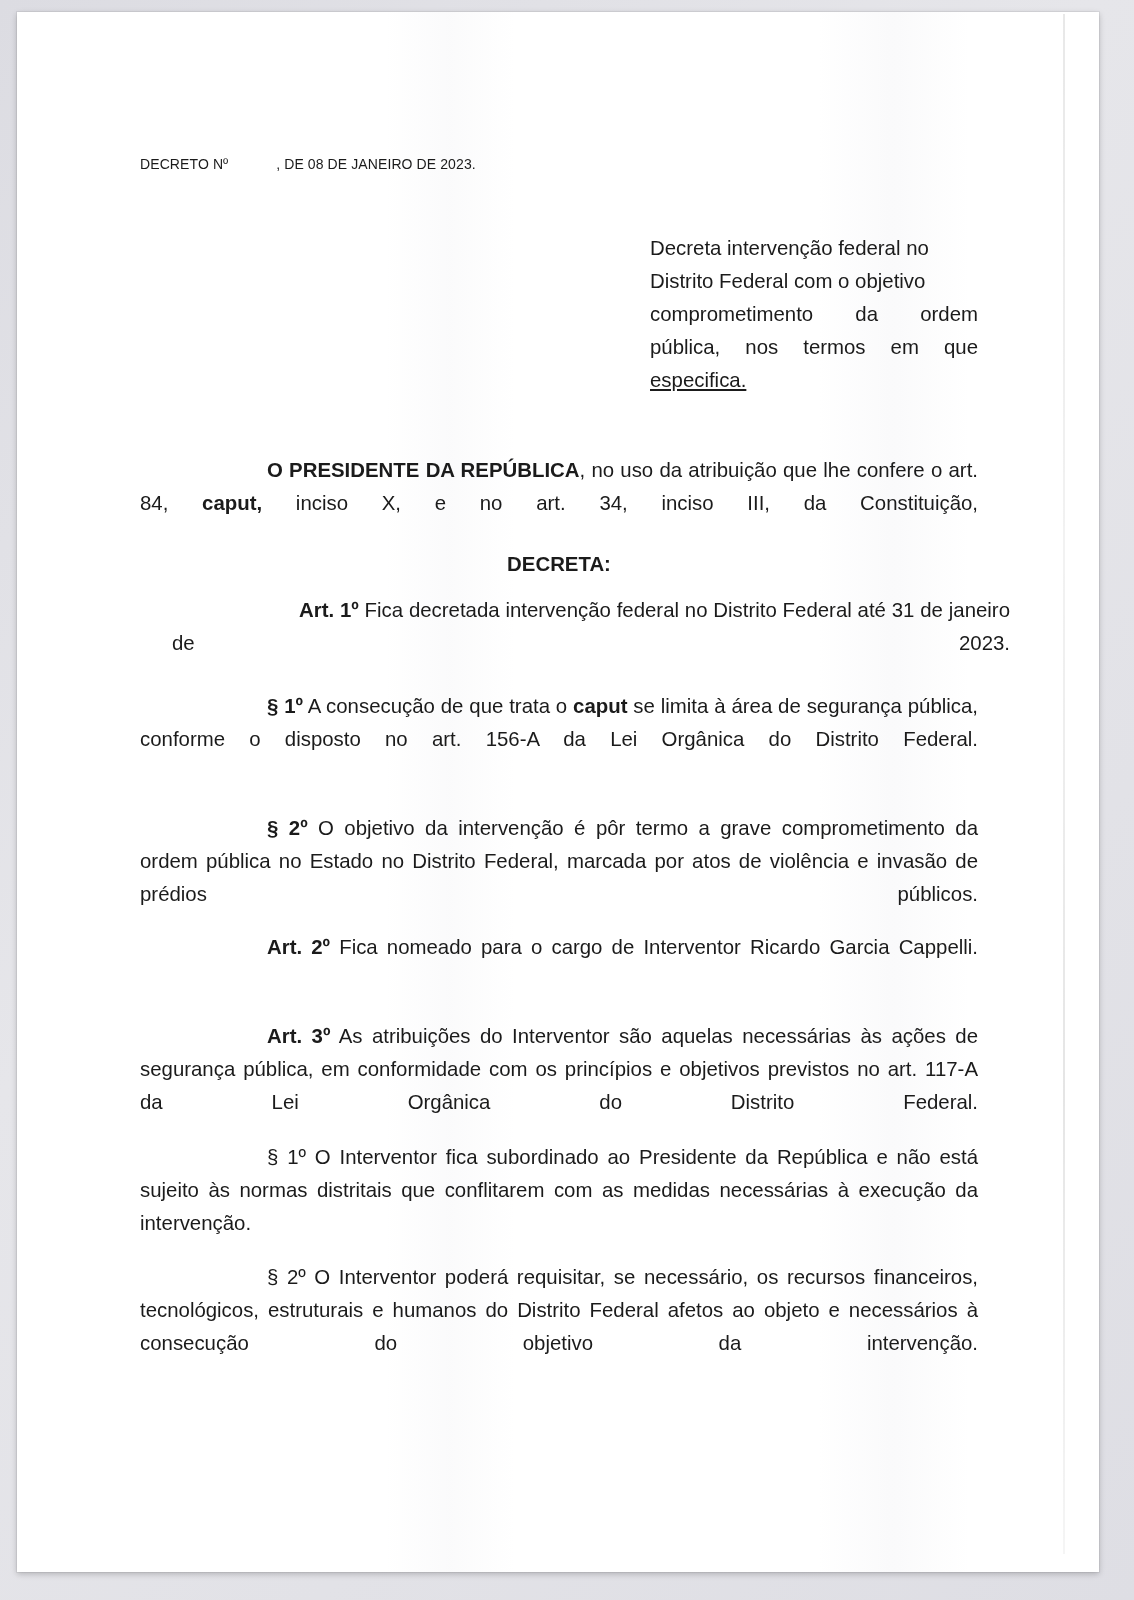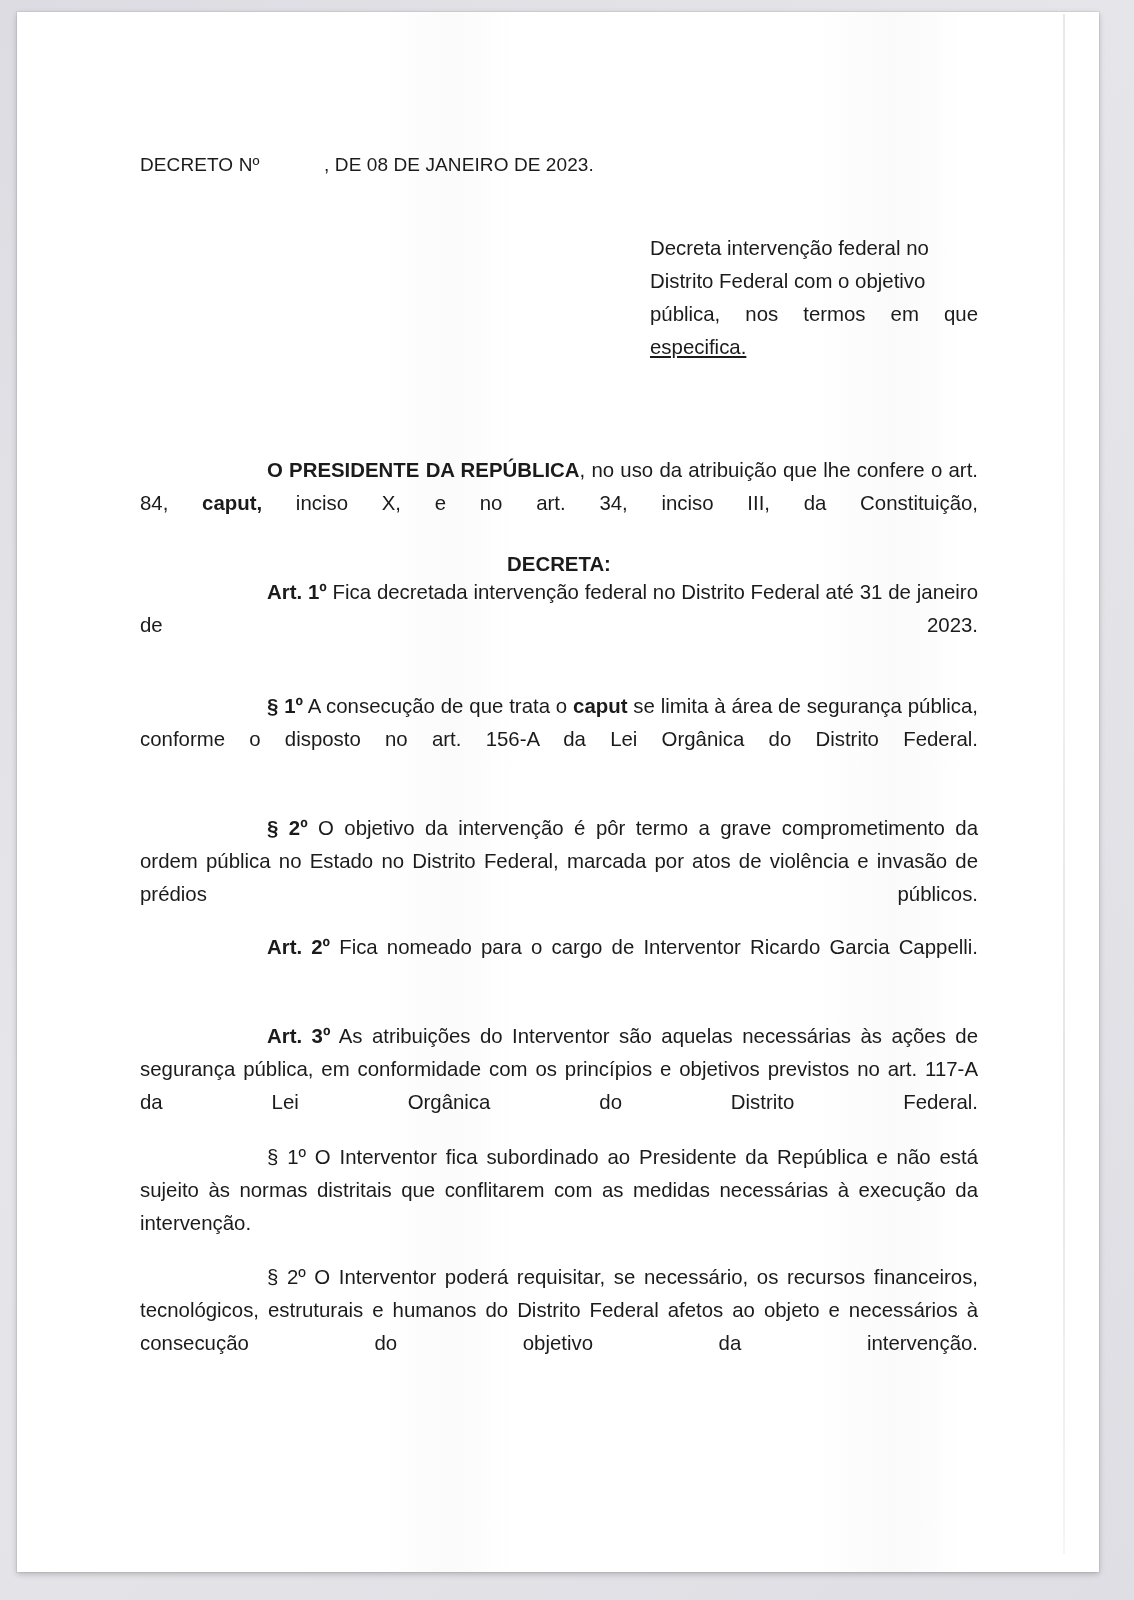--- a/index.html
+++ b/index.html
@@ -78,21 +78,21 @@
     font-size: 20.4px;
     line-height: 33px;
     -webkit-font-smoothing: antialiased;
   }
 
   .decree-title {
     position: absolute;
     top: 148px;
     left: 0;
     width: 838px;
-    font-size: 19px;
+    font-size: 14px;
     letter-spacing: 0.1px;
     white-space: pre;
   }
 
   .ementa {
     position: absolute;
     top: 232px;
     left: 510px;          
     width: 328px;         
     text-align: justify;
@@ -125,21 +125,21 @@
     width: 838px;
     text-align: center;
     font-weight: bold;
   }
 
   b, strong { font-weight: bold; }
 
   
   #preamble   { top: 454px; }
   #decreta    { top: 548px; }
-  #art1       { top: 576px; }
+  #art1       { top: 594px; margin-left: 32px; }
   #par1-1     { top: 690px; }
   #par1-2     { top: 812px; }
   #art2       { top: 931px; }
   #art3       { top: 1020px; }
   #par3-1     { top: 1141px; }
   #par3-2     { top: 1261px; }
 </style>
 </head>
 <body>
 
@@ -150,20 +150,25 @@
   <div class="scan-seam"></div>
 
   <div class="doc">
 
     <div class="decree-title"><span>DECRETO Nº</span><span>            </span><span>, DE 08 DE JANEIRO DE 2023.</span></div>
 
     <div class="ementa">
       <div>Decreta intervenção federal no</div>
       <div>Distrito Federal com o objetivo</div>
       <div class="justified-line" style="display:flex;justify-content:space-between;">
+        <span>comprometimento</span>
+          <span>da</span>
+          <span>ordem</span>
+      </div>
+      <div class="justified-line" style="display:flex;justify-content:space-between;">
         <span>pública,</span>
           <span>nos</span>
           <span>termos</span>
           <span>em</span>
           <span>que</span>
       </div>
       <div class="last-line">especifica.</div>
     </div>
 
     <div class="block" id="preamble">

